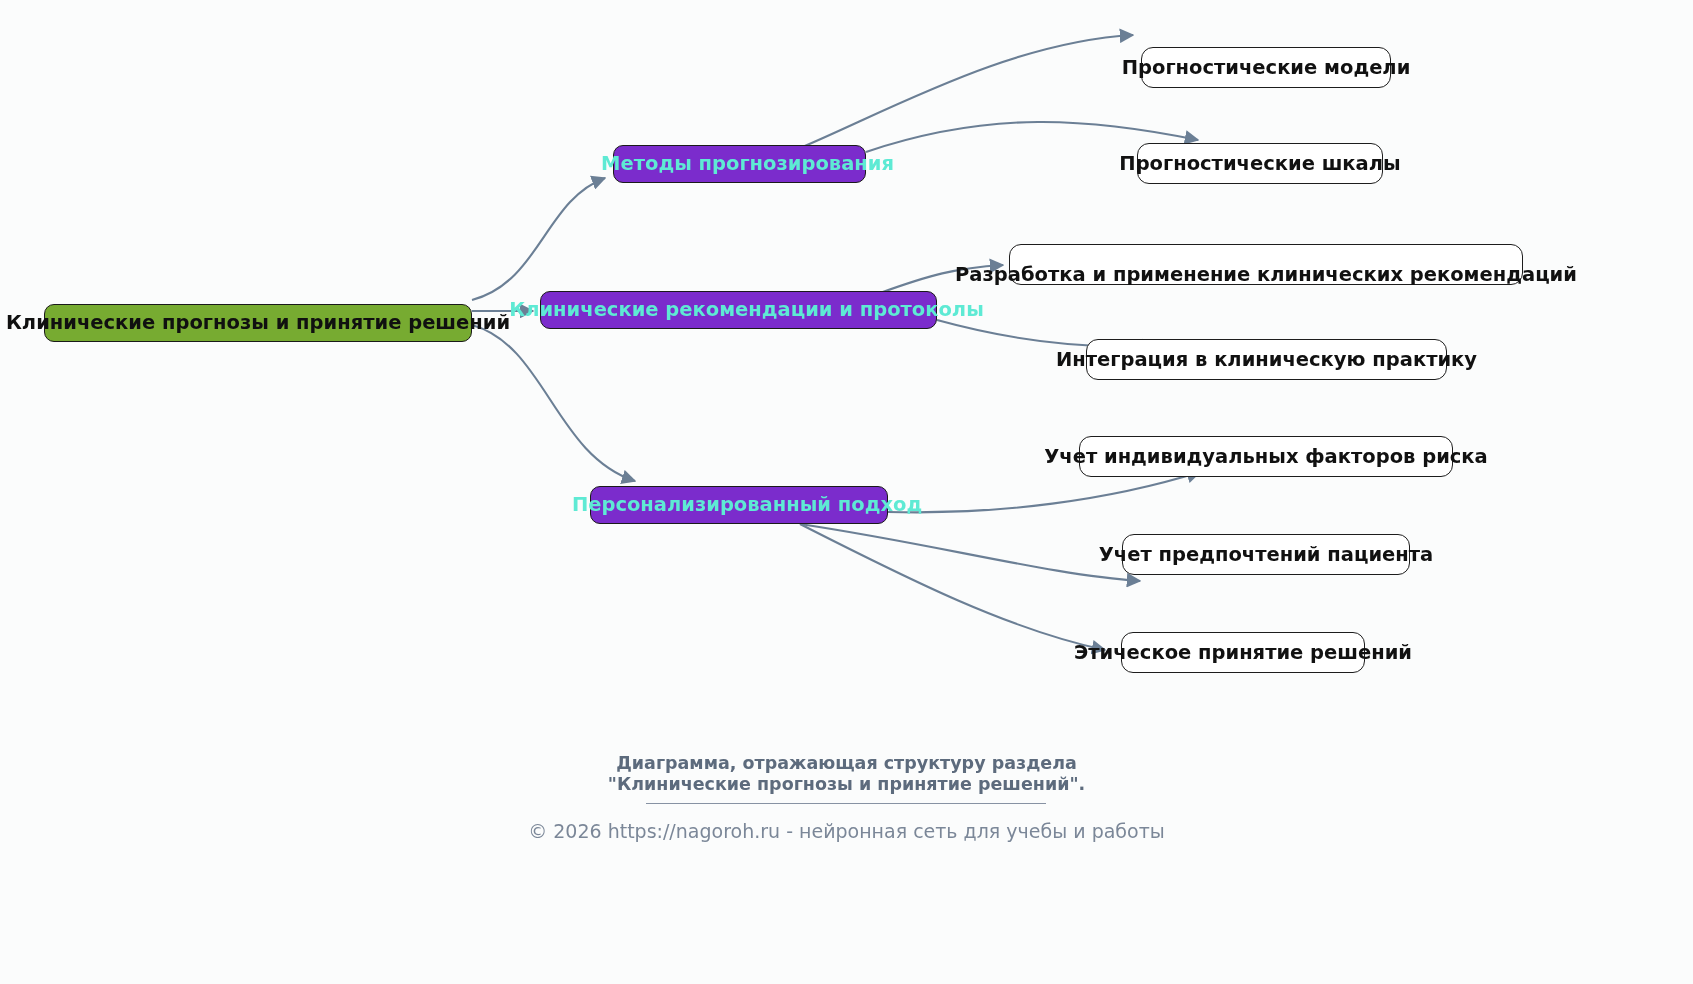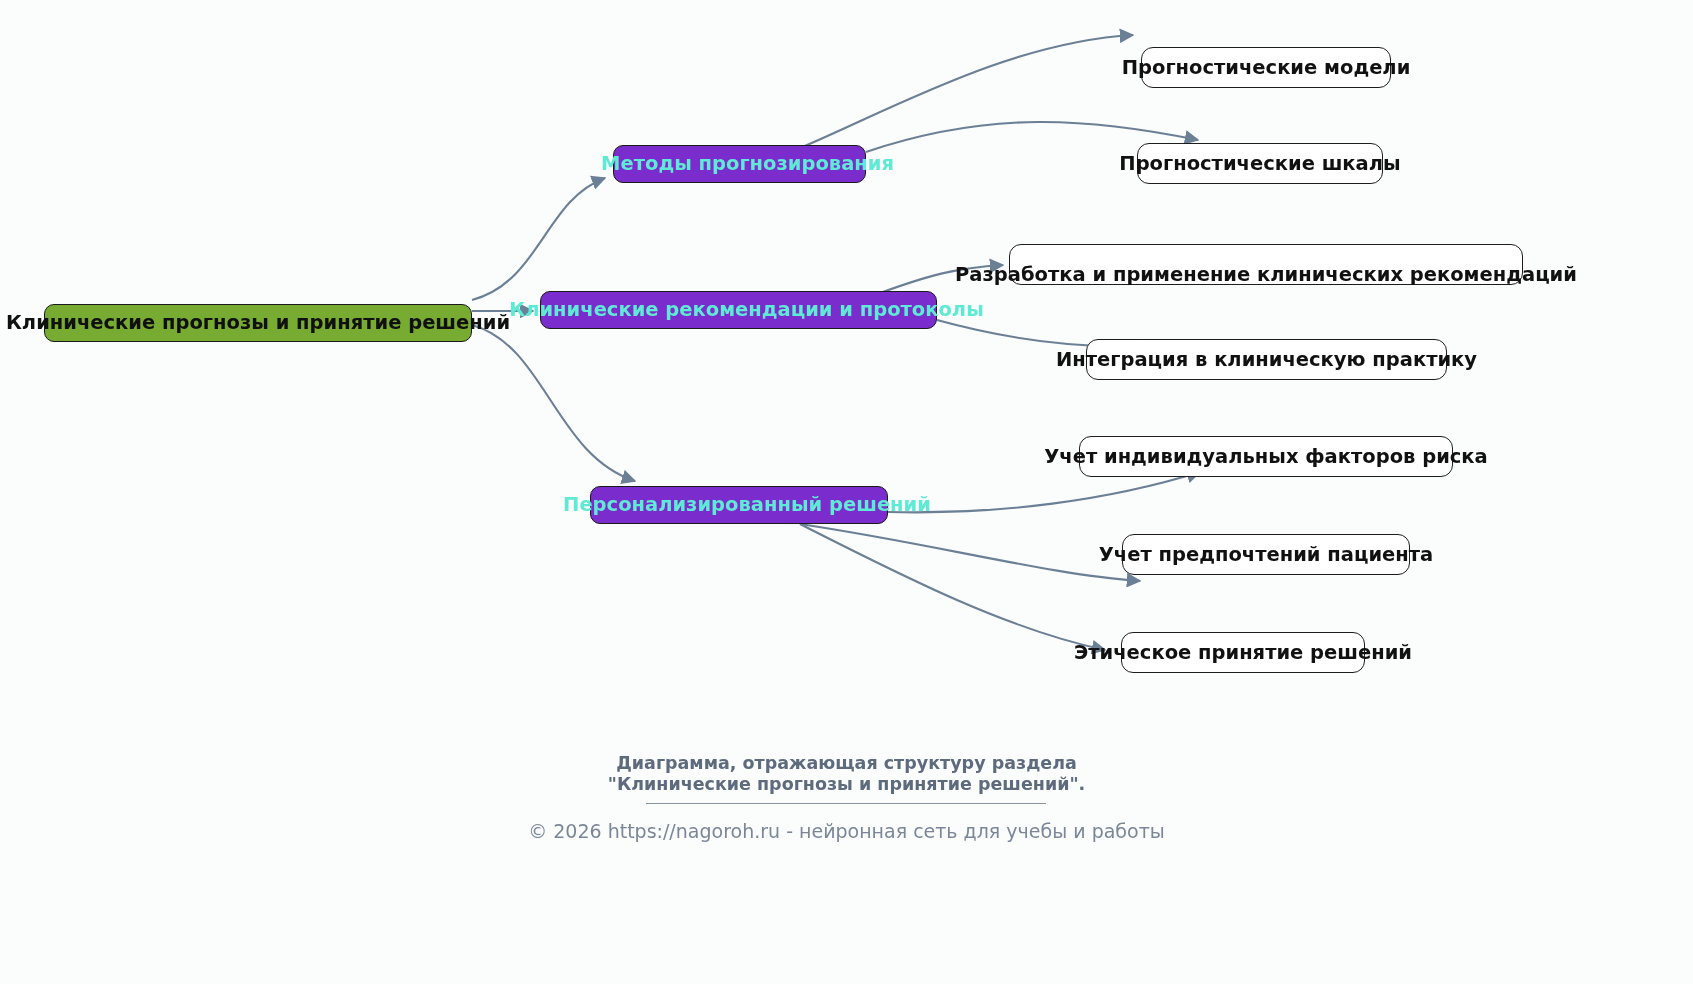--- a/index.html
+++ b/index.html
@@ -138,21 +138,21 @@
 
   <div class="node branch" style="left:613px; top:145px; width:253px; height:38px;">
     <span class="node-label">Методы прогнозирования</span>
   </div>
 
   <div class="node branch" style="left:540px; top:291px; width:397px; height:38px;">
     <span class="node-label">Клинические рекомендации и протоколы</span>
   </div>
 
   <div class="node branch" style="left:590px; top:486px; width:298px; height:38px;">
-    <span class="node-label">Персонализированный решений</span>
+    <span class="node-label">Персонализированный подход</span>
   </div>
 
   <div class="node leaf" style="left:1141px; top:47px; width:250px; height:41px;">
     <span class="node-label">Прогностические модели</span>
   </div>
 
   <div class="node leaf" style="left:1137px; top:143px; width:246px; height:41px;">
     <span class="node-label">Прогностические шкалы</span>
   </div>
 

